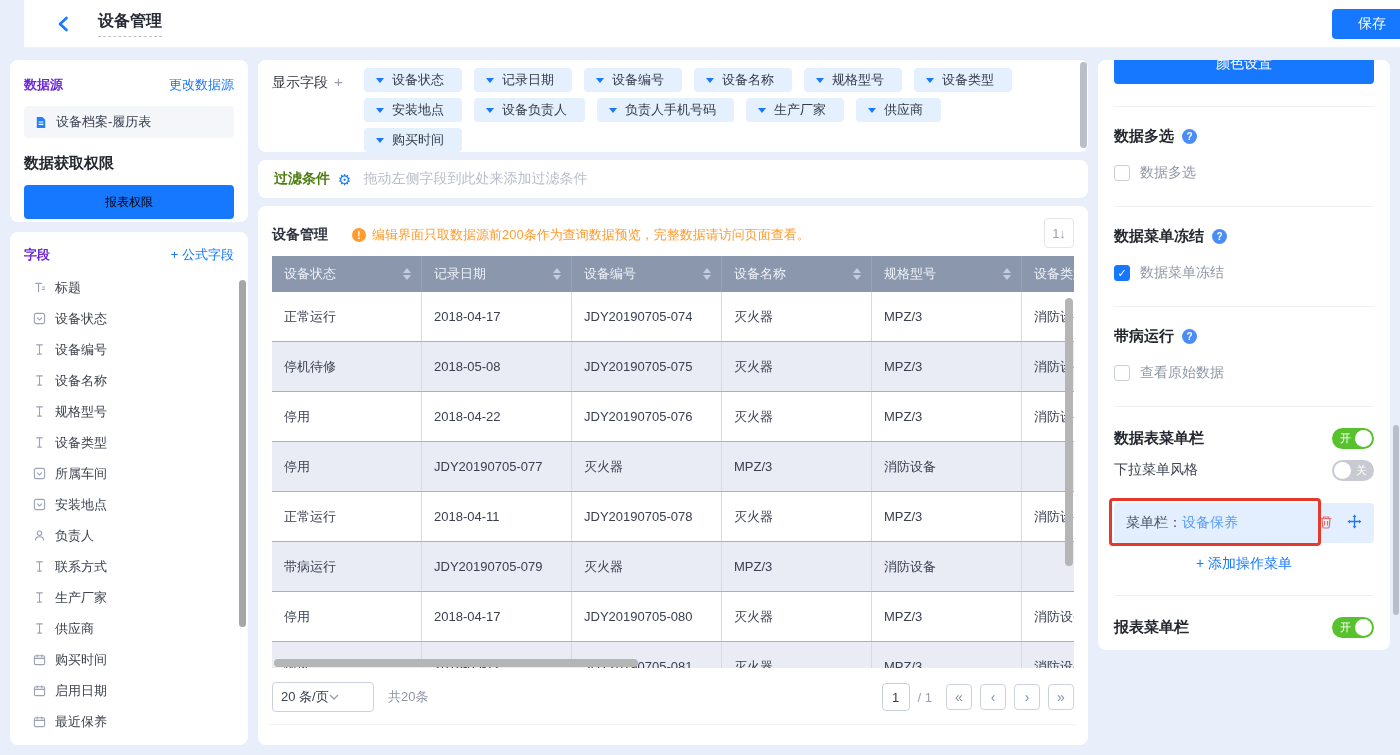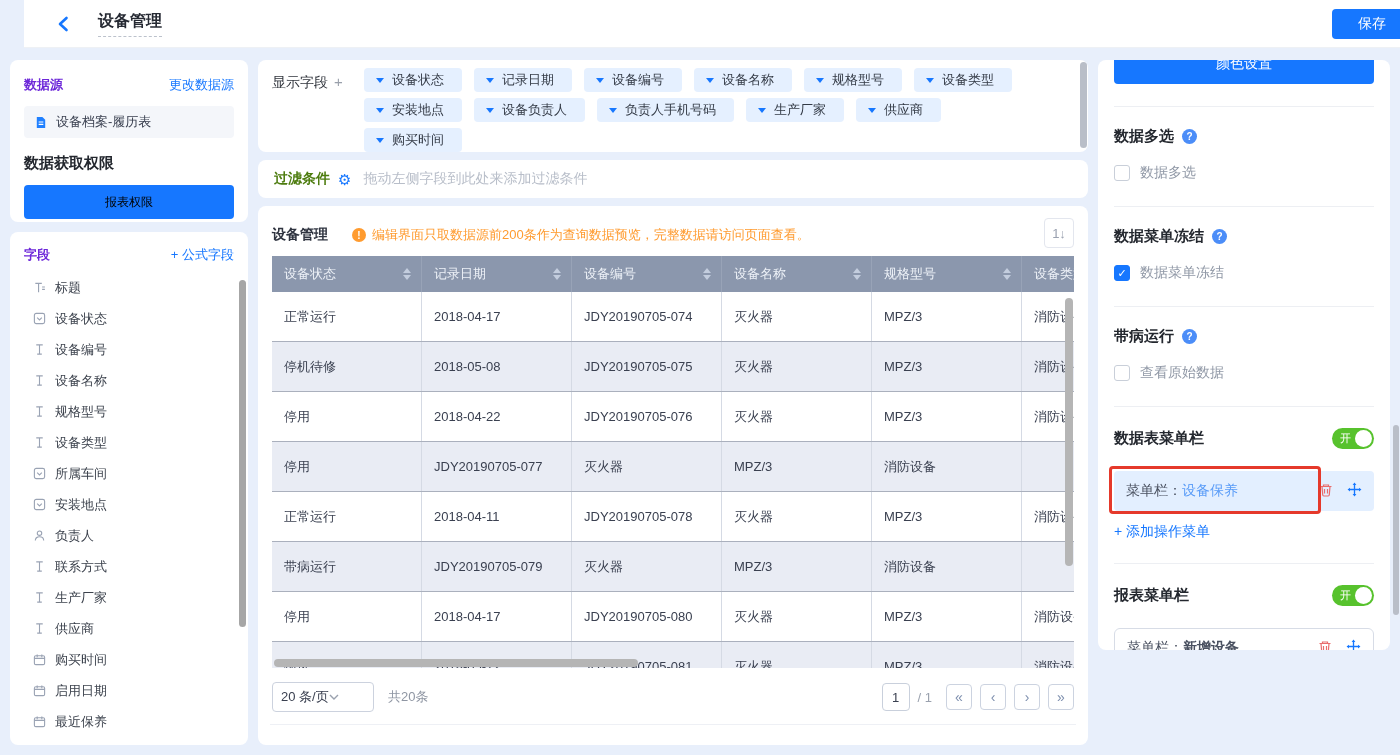--- a/index.html
+++ b/index.html
@@ -98,21 +98,21 @@
   .knob{position:absolute;top:2px;width:17px;height:17px;border-radius:50%;background:#fff;}
   .toggle.on .knob{right:2px;}
   .toggle.off .knob{left:2px;}
   .menurow{position:relative;height:40px;background:#e3efff;border-radius:4px;display:flex;align-items:center;justify-content:space-between;padding:0 12px;margin-bottom:12px;font-size:14px;cursor:pointer;}
   .menurow .lbl{color:#4a5160;}
   .menurow .val-blue{color:#5a9cf8;}
   .redbox{position:absolute;left:-5px;top:-5px;width:212px;height:calc(100% + 8px);border:3px solid #e5392b;border-radius:4px;pointer-events:none;box-sizing:border-box;}
   .icongrp{display:flex;align-items:center;gap:14px;}
   .menurow.white{height:38px;background:#fff;border:1px solid #d7dce6;border-radius:6px;}
   .menurow.white .val{color:#4a5160;font-weight:bold;}
-  .addlink{display:block;font-size:14px;color:#1677ff;text-decoration:none;margin-bottom:22px;cursor:pointer;}
+  .addlink{display:block;font-size:14px;color:#1677ff;text-decoration:none;margin-bottom:22px;cursor:pointer;text-align:center;}
   .gap-lg{height:12px;}
 
   
   .sb{position:absolute;background:#a6a6a6;border-radius:4px;}
   .sb-fields{left:239px;top:280px;width:7px;height:347px;}
   .sb-mid{left:1080px;top:62px;width:7px;height:86px;background:#b9bec8;}
   .sb-right{left:1393px;top:425px;width:6px;height:190px;background:#b9bec8;}
 </style>
 </head>
 <body>
@@ -533,20 +533,27 @@
         </label>
         <hr class="div">
 
         <div class="sec-row">
           <b class="b">数据表菜单栏</b>
           <span class="toggle on">
             <i style="font-style:normal">开</i>
             <u class="knob"></u>
           </span>
         </div>
+        <div class="sec-row">
+          <span class="n">下拉菜单风格</span>
+          <span class="toggle off">
+            <u class="knob"></u>
+            <i style="font-style:normal">关</i>
+          </span>
+        </div>
         <div class="gap-lg"></div>
         <div class="menurow">
           <span>
             <span class="lbl">菜单栏：</span><span class="val-blue">设备保养</span>
           </span>
           <span class="icongrp">
             <span><svg width="14" height="14" viewBox="0 0 14 14">
                   <path d="M1.5 3.5h11M4.5 3.5V2h5v1.5M3 3.5l.7 8.3c.05.7.55 1.2 1.1 1.2h4.4c.55 0 1.05-.5 1.1-1.2l.7-8.3M5.5 6v4.5M8.5 6v4.5" stroke="#e96c6c" stroke-width="1.2" fill="none"></path>
                 </svg></span>
             <span><svg width="15" height="15" viewBox="0 0 16 16">

